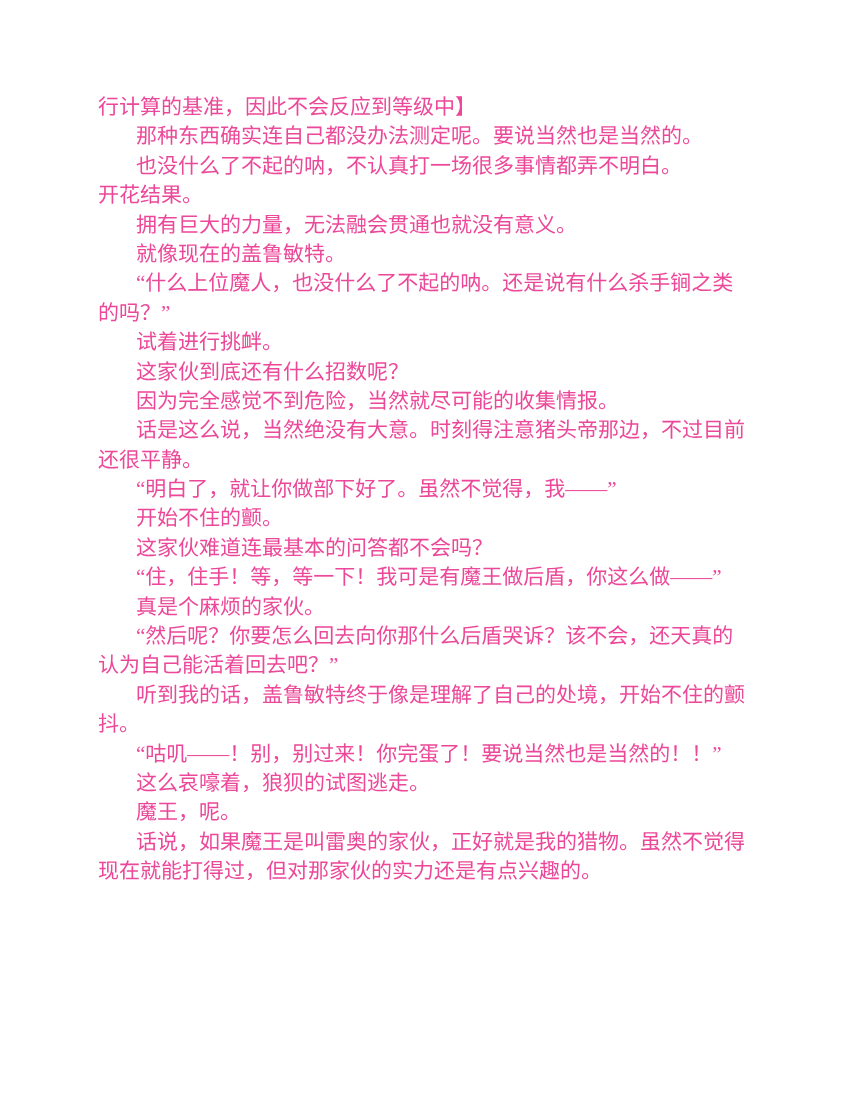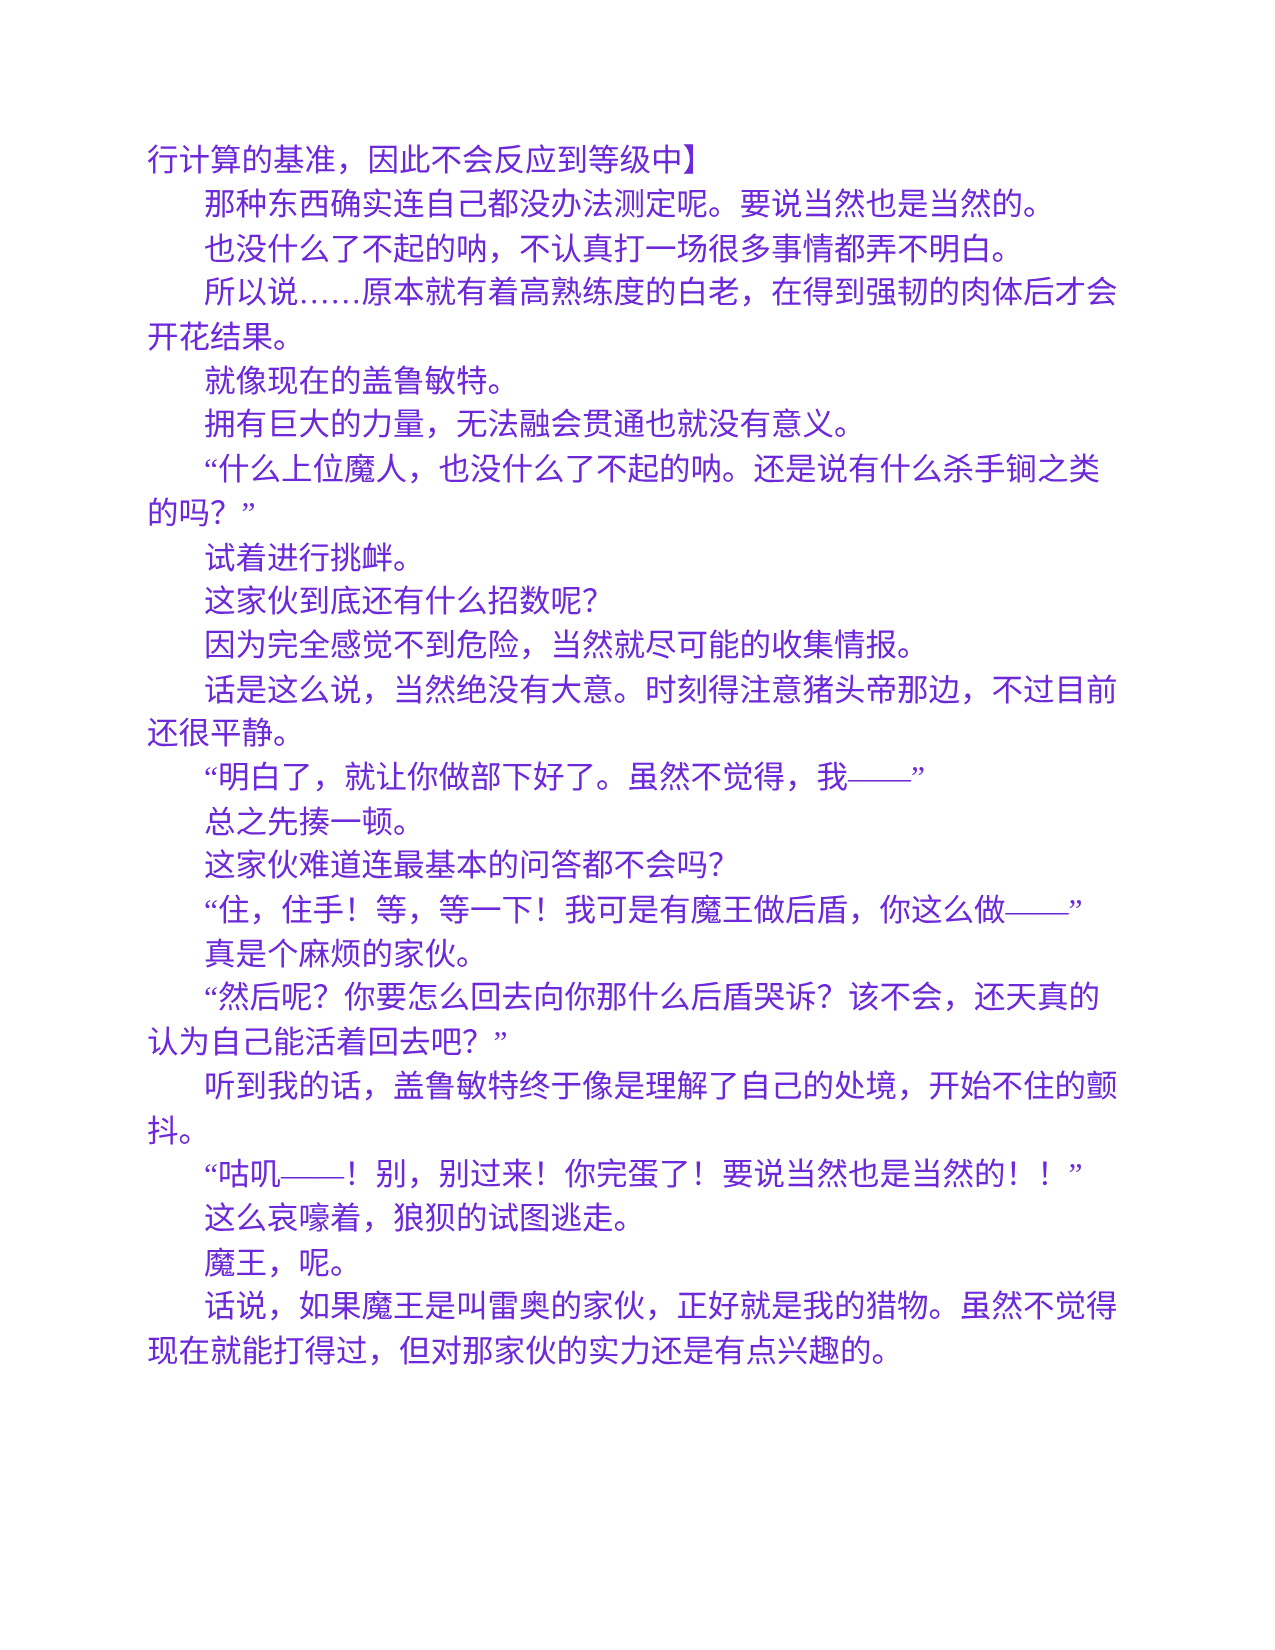--- a/index.html
+++ b/index.html
@@ -16,52 +16,51 @@
     box-sizing: border-box;
     width: 850px;
     height: 1100px;
     padding: 93px 100px 0 98px;
     background: #ffffff;
   }
   .text-content {
     font-family: "Liberation Serif", "DejaVu Serif", serif;
     font-size: 21px;
     line-height: 29.4px;
-    color: #6d28d9;
+    color: #ec4899;
     width: 652px;
   }
   .text-line {
     height: 29.4px;
     white-space: nowrap;
   }
   .text-line.ind {
     text-indent: 38px;
   }
 </style>
 </head>
 <body>
 
 <div class="page">
   <div class="text-content">
       <div class="text-line">行计算的基准，因此不会反应到等级中】</div>
       <div class="text-line ind">那种东西确实连自己都没办法测定呢。要说当然也是当然的。</div>
       <div class="text-line ind">也没什么了不起的呐，不认真打一场很多事情都弄不明白。</div>
-      <div class="text-line ind">所以说……原本就有着高熟练度的白老，在得到强韧的肉体后才会</div>
       <div class="text-line">开花结果。</div>
+      <div class="text-line ind">拥有巨大的力量，无法融会贯通也就没有意义。</div>
       <div class="text-line ind">就像现在的盖鲁敏特。</div>
-      <div class="text-line ind">拥有巨大的力量，无法融会贯通也就没有意义。</div>
       <div class="text-line ind">“什么上位魔人，也没什么了不起的呐。还是说有什么杀手锏之类</div>
       <div class="text-line">的吗？”</div>
       <div class="text-line ind">试着进行挑衅。</div>
       <div class="text-line ind">这家伙到底还有什么招数呢？</div>
       <div class="text-line ind">因为完全感觉不到危险，当然就尽可能的收集情报。</div>
       <div class="text-line ind">话是这么说，当然绝没有大意。时刻得注意猪头帝那边，不过目前</div>
       <div class="text-line">还很平静。</div>
       <div class="text-line ind">“明白了，就让你做部下好了。虽然不觉得，我——”</div>
-      <div class="text-line ind">总之先揍一顿。</div>
+      <div class="text-line ind">开始不住的颤。</div>
       <div class="text-line ind">这家伙难道连最基本的问答都不会吗？</div>
       <div class="text-line ind">“住，住手！等，等一下！我可是有魔王做后盾，你这么做——”</div>
       <div class="text-line ind">真是个麻烦的家伙。</div>
       <div class="text-line ind">“然后呢？你要怎么回去向你那什么后盾哭诉？该不会，还天真的</div>
       <div class="text-line">认为自己能活着回去吧？”</div>
       <div class="text-line ind">听到我的话，盖鲁敏特终于像是理解了自己的处境，开始不住的颤</div>
       <div class="text-line">抖。</div>
       <div class="text-line ind">“咕叽——！别，别过来！你完蛋了！要说当然也是当然的！！”</div>
       <div class="text-line ind">这么哀嚎着，狼狈的试图逃走。</div>
       <div class="text-line ind">魔王，呢。</div>

